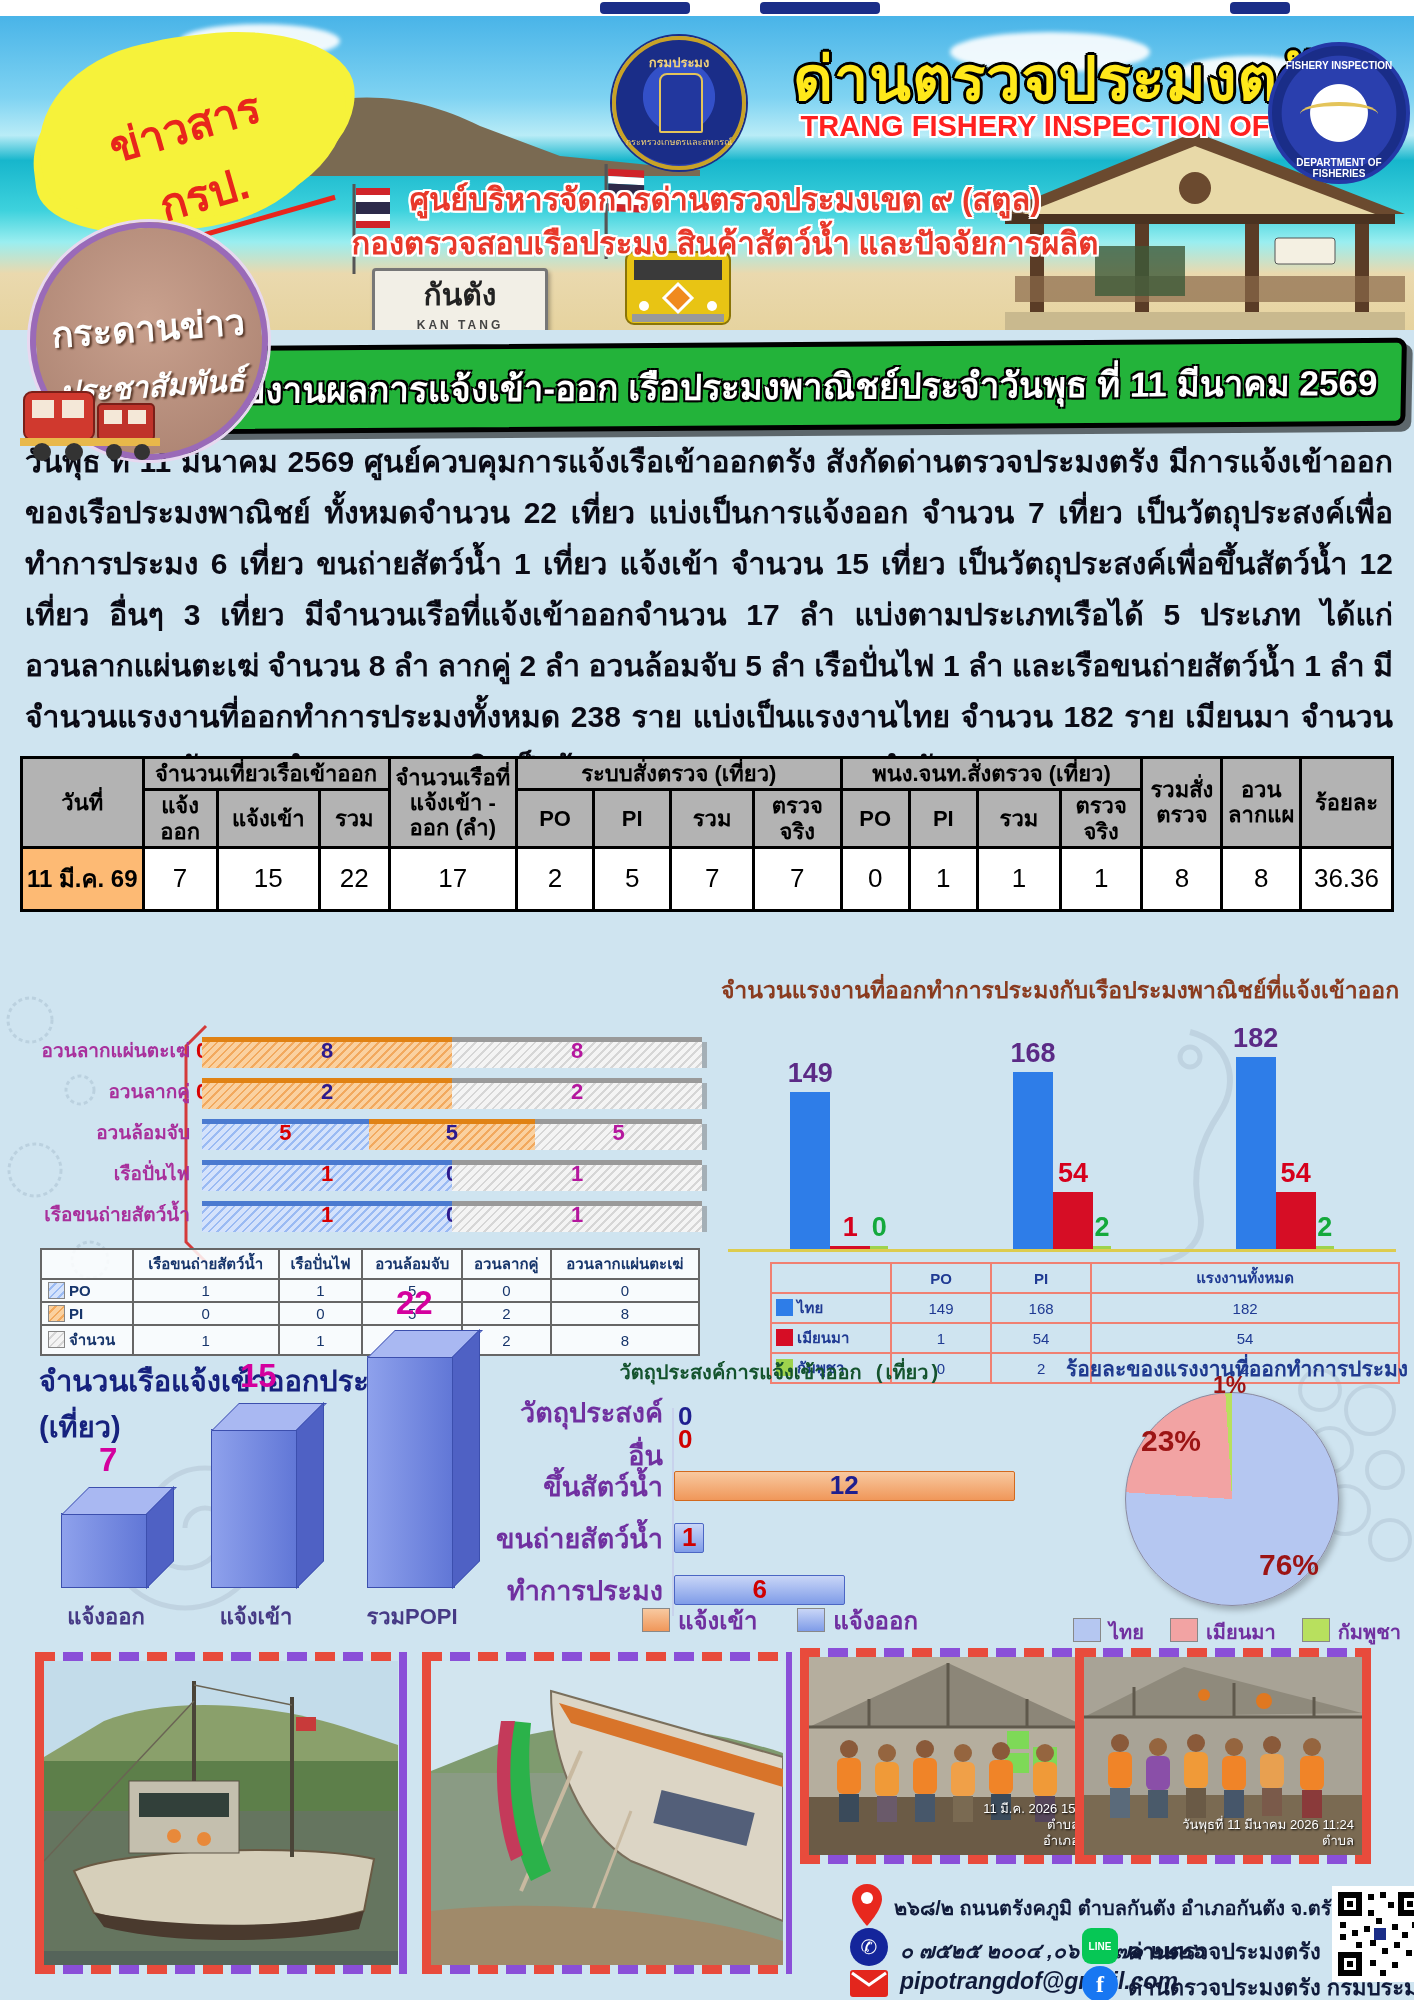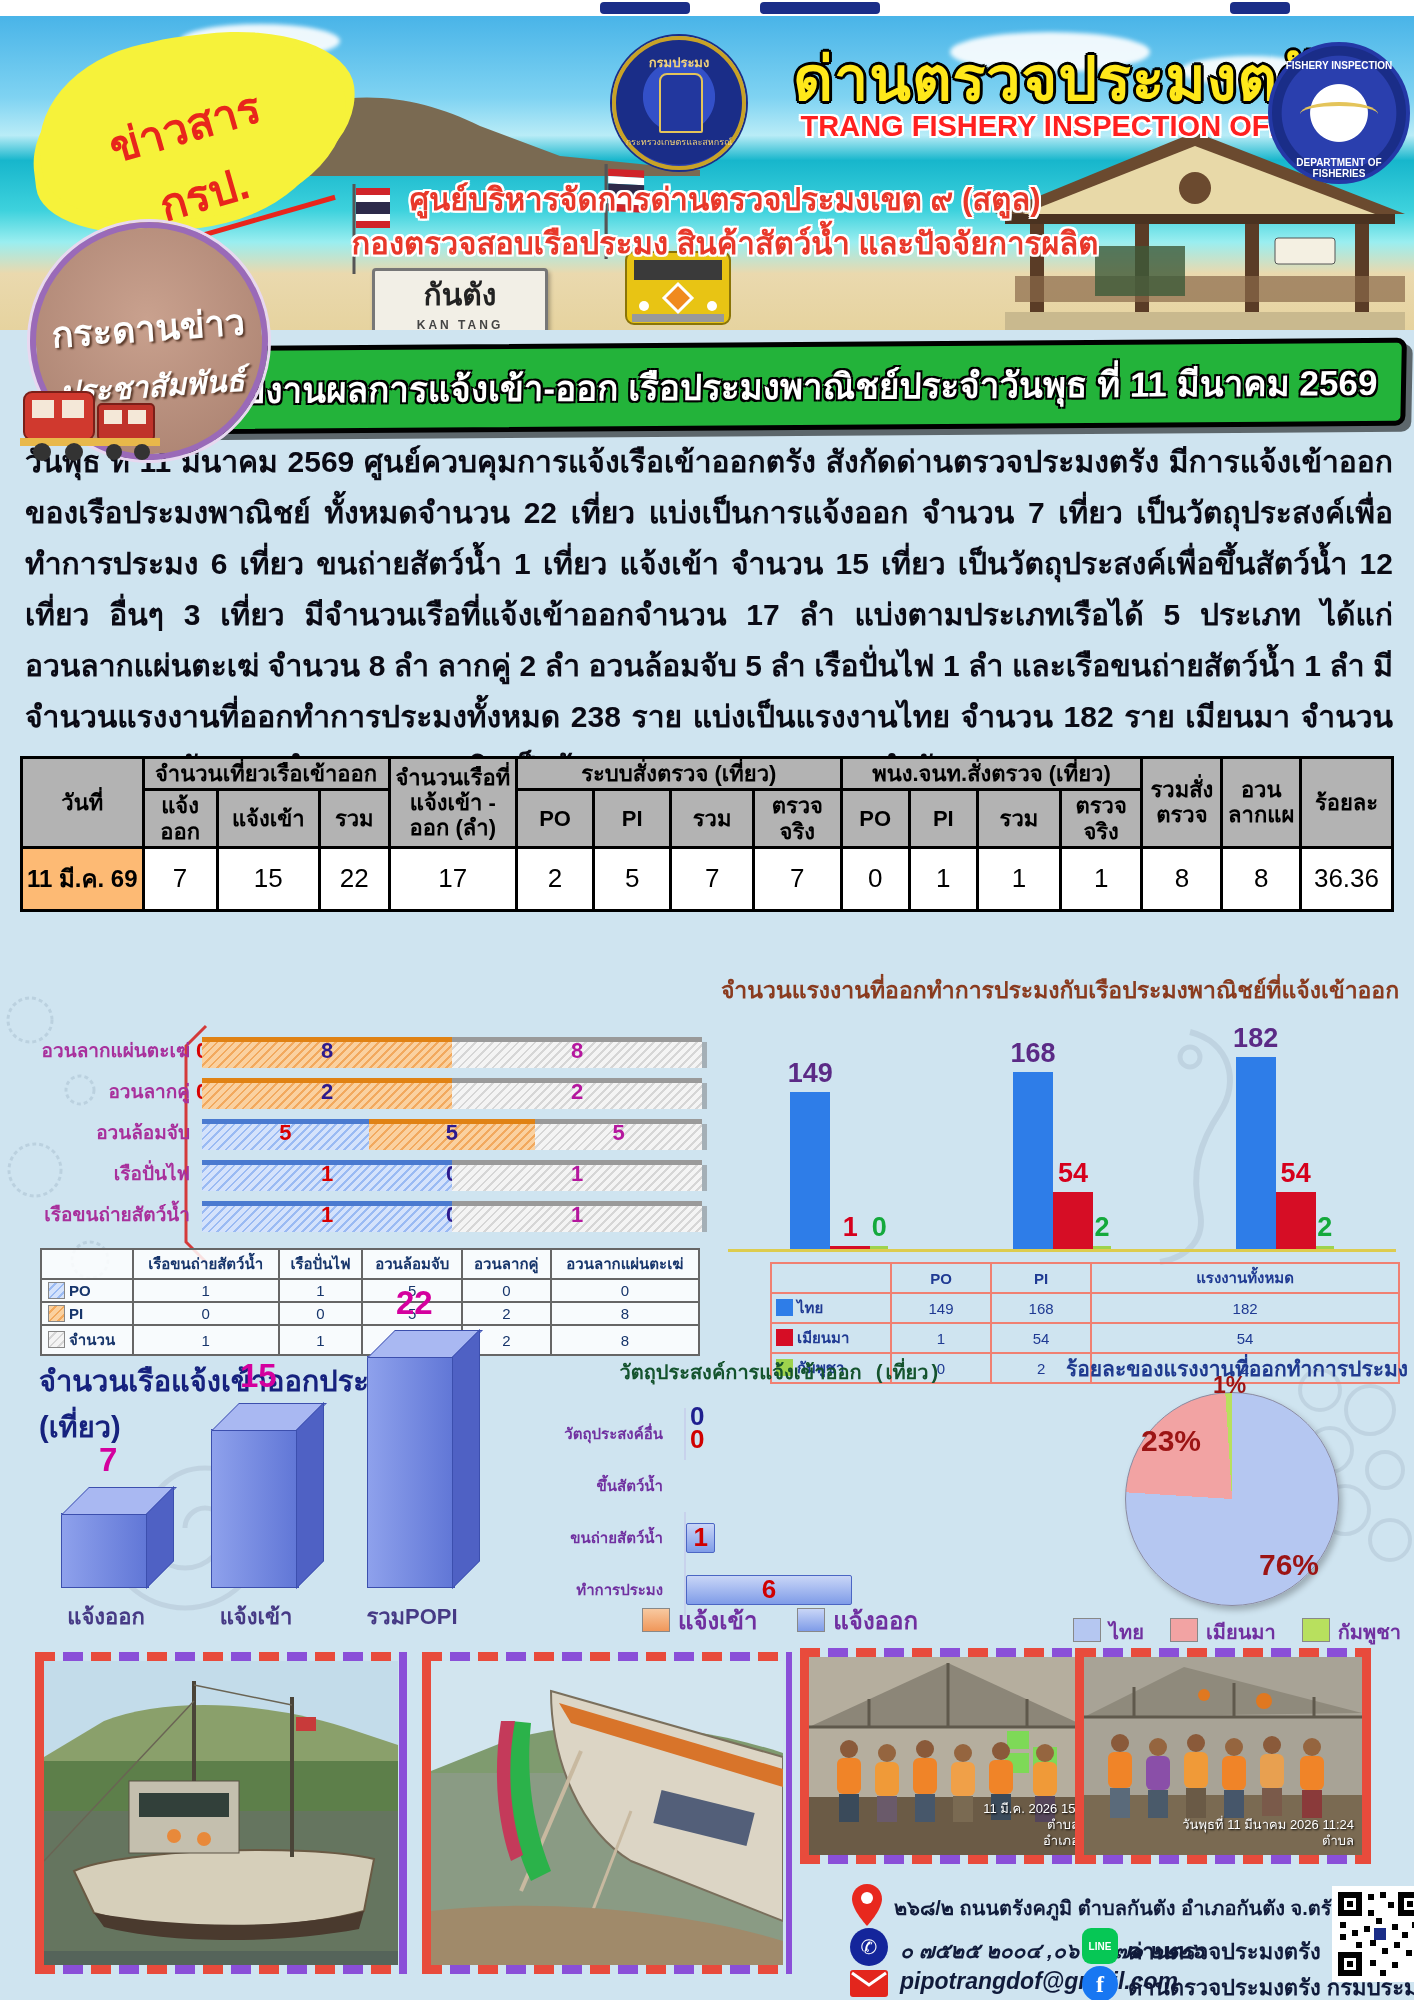--- a/index.html
+++ b/index.html
@@ -95,21 +95,21 @@
   .bar3d{position:absolute;bottom:62px;width:86px;}
   .b3-front{position:relative;width:86px;background:linear-gradient(90deg,#8ea1ec,#6076d6);border:1px solid #3c4fae;}
   .b3-top{position:absolute;left:14px;top:-26px;width:86px;height:26px;transform:skewX(-45deg);background:#a9b8f2;border:1px solid #3c4fae;}
   .b3-side{position:absolute;right:-27px;top:-13px;width:26px;transform:skewY(-45deg);background:#4f61c4;border:1px solid #3c4fae;}
   .b3-val{position:absolute;top:-72px;width:110%;text-align:center;color:#d4009e;font-size:33px;font-weight:bold;}
   .b3-cat{position:absolute;bottom:16px;width:150px;text-align:center;color:#463a85;font-size:22px;font-weight:bold;}
   
   #c4{left:495px;top:1356px;width:570px;height:292px;}
   #c4 .chart-title{color:#14532d;font-size:20px;font-family:Liberation Mono, monospace;}
   .c4-row{display:flex;align-items:center;height:52px;}
-  .c4-label{width:168px;text-align:right;padding-right:21px;color:#7030a0;font-size:15px;font-weight:bold;flex:none;}
+  .c4-label{width:168px;text-align:right;padding-right:9px;color:#7030a0;font-size:27px;font-weight:bold;flex:none;}
   .c4-track{flex:1;position:relative;height:52px;border-left:2px solid #c8d2ec;}
   .c4-bar{position:absolute;left:0;top:11px;height:28px;border:1px solid;border-radius:2px;}
   .c4-in{background:linear-gradient(#f8c9a0,#f0975a);border-color:#d2691e;}
   .c4-out{background:linear-gradient(#c9d6f7,#7f9ce8);border-color:#4b66c4;}
   .c4v{position:absolute;font-weight:bold;font-size:26px;}
   .c4-navy{color:#1f1f8f;}.c4-red{color:#d00000;}
   .inlbl{width:100%;text-align:center;top:-2px;position:absolute;}
   #c4-legend{position:absolute;left:0;right:0;bottom:8px;display:flex;justify-content:center;gap:40px;
     font-size:24px;font-weight:bold;color:#7030a0;align-items:center;}
   .lg-sw{display:inline-block;width:26px;height:22px;vertical-align:-3px;margin-right:8px;border:1px solid #888;}
@@ -550,20 +550,25 @@
     <div class="c4-row">
       <div class="c4-label">วัตถุประสงค์อื่น</div>
       <div class="c4-track">
 
         <span class="c4v c4-navy" style="left:4px;top:-7px;">0</span>
         <span class="c4v c4-red" style="left:4px;top:16px;">0</span>
       </div>
     </div>
     <div class="c4-row">
       <div class="c4-label">ขึ้นสัตว์น้ำ</div>
+      <div class="c4-track">
+        <div class="c4-bar c4-in" style="width: 88.8889%;">
+          <span class="c4v c4-navy inlbl">12</span>
+        </div>
+      </div>
     </div>
     <div class="c4-row">
       <div class="c4-label">ขนถ่ายสัตว์น้ำ</div>
       <div class="c4-track">
         <div class="c4-bar c4-out" style="width: 7.40741%;">
           <span class="c4v c4-red inlbl">1</span>
         </div>
       </div>
     </div>
     <div class="c4-row">

